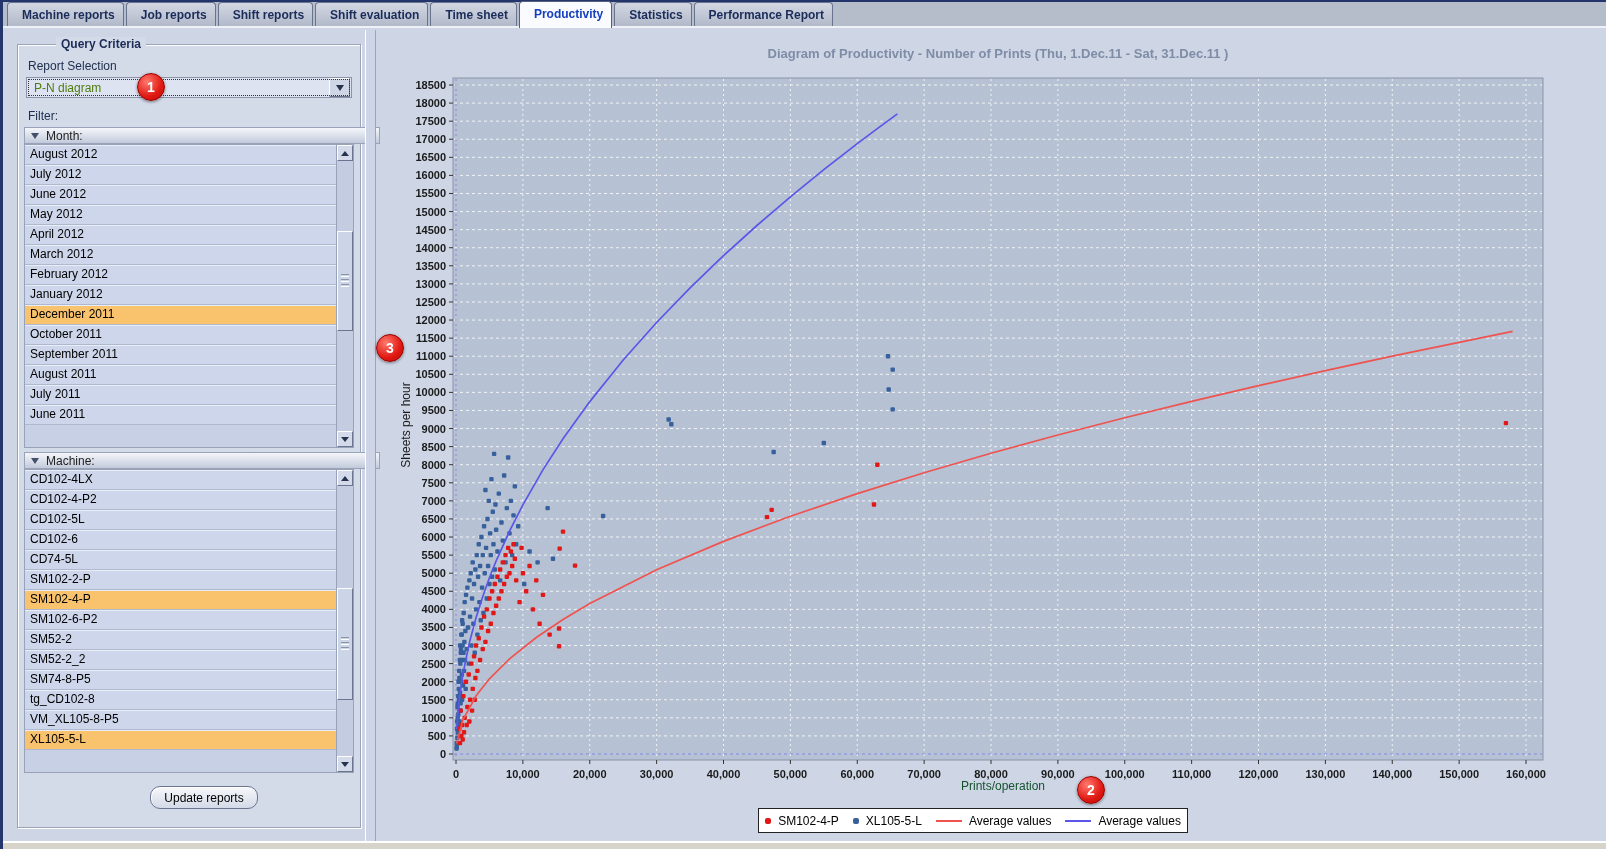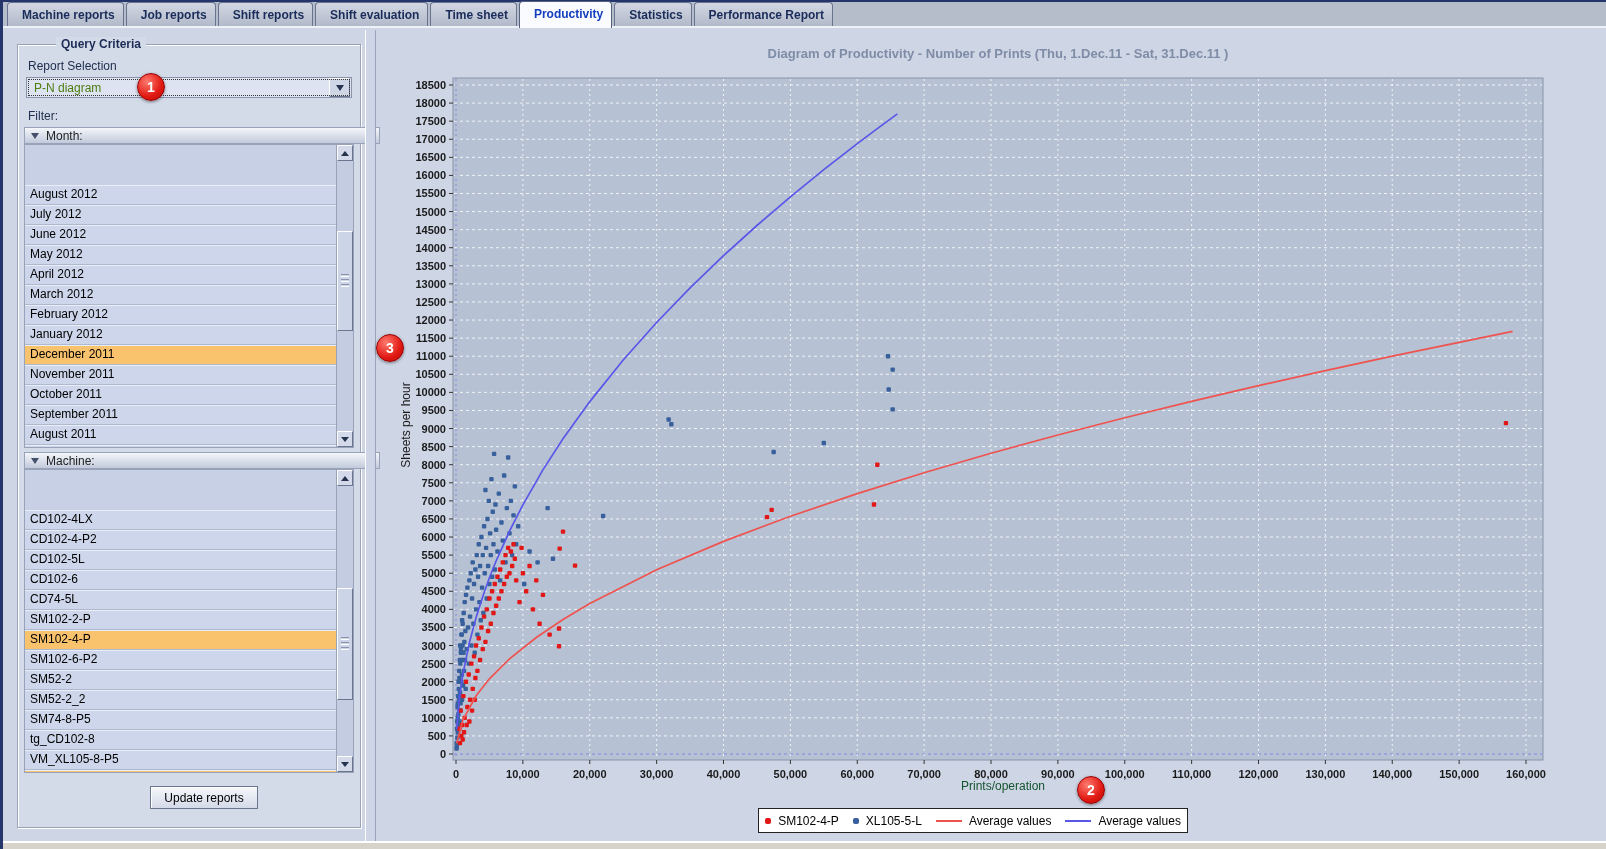--- a/index.html
+++ b/index.html
@@ -35,40 +35,40 @@
   .tri-down{width:0;height:0;border-left:4px solid transparent;
          border-right:4px solid transparent;border-top:6px solid #26334f;}
   .tri-up{width:0;height:0;border-left:4px solid transparent;
          border-right:4px solid transparent;border-bottom:6px solid #26334f;}
   .sect-head{position:absolute;left:6px;width:356px;height:17px;
          background:linear-gradient(#f4f6fa,#c2cadb);border:1px solid #98a2b8;
          box-sizing:border-box;display:flex;align-items:center;font-size:12px;color:#222;}
   .sect-head .tri-down{margin:0 7px 0 6px;border-top-color:#44506b;}
   .list{position:absolute;left:6px;width:330px;background:#c7d0e4;
         border:1px solid #98a2b8;box-sizing:border-box;display:flex;}
-  .rows{flex:1;overflow:hidden;margin-top:40px;}
+  .rows{flex:1;overflow:hidden;}
   .row{height:20px;line-height:19px;font-size:12px;color:#000;padding-left:5px;
        background:#cdd6ea;border-bottom:1px solid #aeb8cf;
        box-shadow:inset 0 1px 0 #e9edf6;box-sizing:border-box;white-space:nowrap;}
   .row.sel{background:#f9c26d;}
   
   .sb{width:17px;background:#c3cce0;border-left:1px solid #98a2b8;
       position:relative;box-sizing:border-box;}
   .sb-btn{position:absolute;left:0;width:16px;height:16px;background:#d4daea;
       border:1px solid;border-color:#fdfdfe #6a7590 #6a7590 #fdfdfe;
       box-sizing:border-box;display:flex;align-items:center;justify-content:center;}
   .sb-btn.up{top:0;} .sb-btn.down{bottom:0;}
   .sb-btn .tri-up{border-bottom-width:5px;border-left-width:4px;border-right-width:4px;}
   .sb-btn .tri-down{border-top-width:5px;border-left-width:4px;border-right-width:4px;}
   .sb-thumb{position:absolute;left:0;width:16px;background:#ccd5e8;
       border:1px solid;border-color:#fdfdfe #6a7590 #6a7590 #fdfdfe;box-sizing:border-box;}
   .grip{margin:0 auto;width:8px;border-top:1px solid #8a93a8;border-bottom:1px solid #fff;height:1px;margin-top:2px;}
   .btn{position:absolute;left:132px;top:741px;width:106px;height:21px;
        background:linear-gradient(#f7f8fb,#d3d9e7);border:1px solid #6a7590;
-       border-radius:0;box-shadow:inset 1px 1px 0 #fff;font-size:12px;color:#000;
+       border-radius:10px;box-shadow:inset 1px 1px 0 #fff;font-size:12px;color:#000;
        display:flex;align-items:center;justify-content:center;}
   
   .splitter{position:absolute;left:362px;top:30px;width:9px;height:812px;
        background:#cdd5e6;border-left:1px solid #fff;border-right:1px solid #9aa4ba;}
   
   .chart-title{position:absolute;left:450px;top:46px;width:1090px;text-align:center;
        font-size:13px;font-weight:bold;color:#7f8ca6;}
   .y-axis-title{position:absolute;left:333px;top:418px;width:140px;text-align:center;
        font-size:12px;color:#1a1a1a;transform:rotate(-90deg);}
   .x-axis-title{position:absolute;left:930px;top:779px;width:140px;text-align:center;
@@ -123,21 +123,20 @@
     <div class="rows" id="month-rows">
         <div class="row">August 2012</div>
         <div class="row">July 2012</div>
         <div class="row">June 2012</div>
         <div class="row">May 2012</div>
         <div class="row">April 2012</div>
         <div class="row">March 2012</div>
         <div class="row">February 2012</div>
         <div class="row">January 2012</div>
         <div class="row sel">December 2011</div>
-        <div class="row">November 2011</div>
         <div class="row">October 2011</div>
         <div class="row">September 2011</div>
         <div class="row">August 2011</div>
         <div class="row">July 2011</div>
         <div class="row">June 2011</div>
       </div>
     <div class="sb">
       <div class="sb-btn up">
           <div class="tri-up"></div>
         </div>

